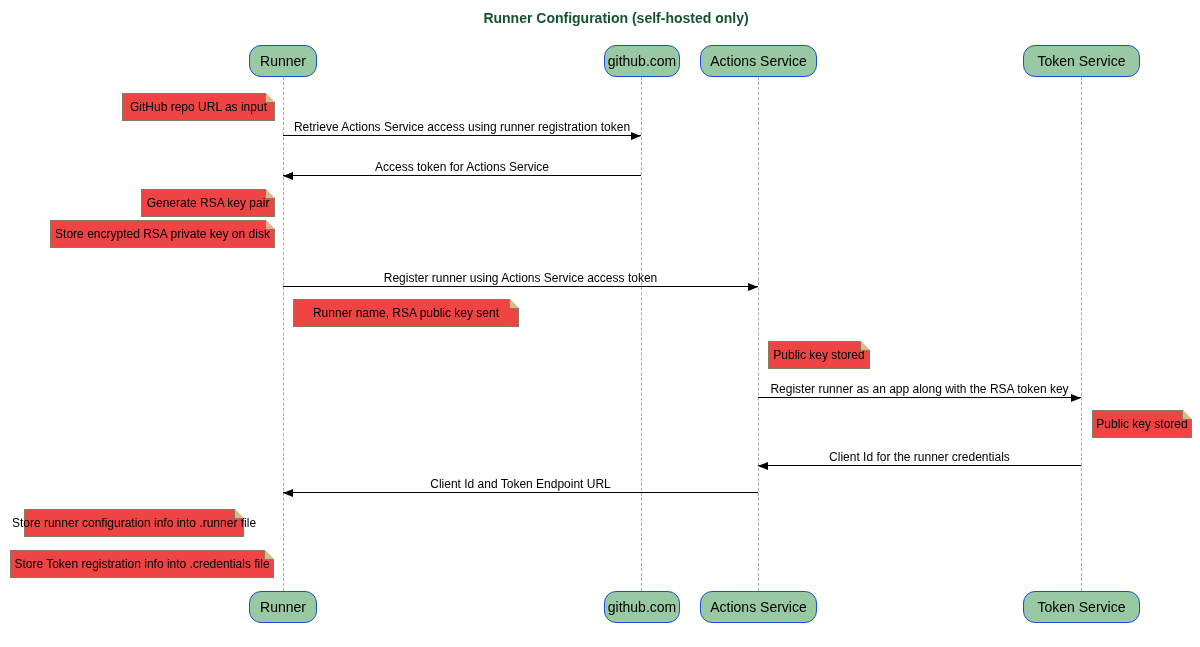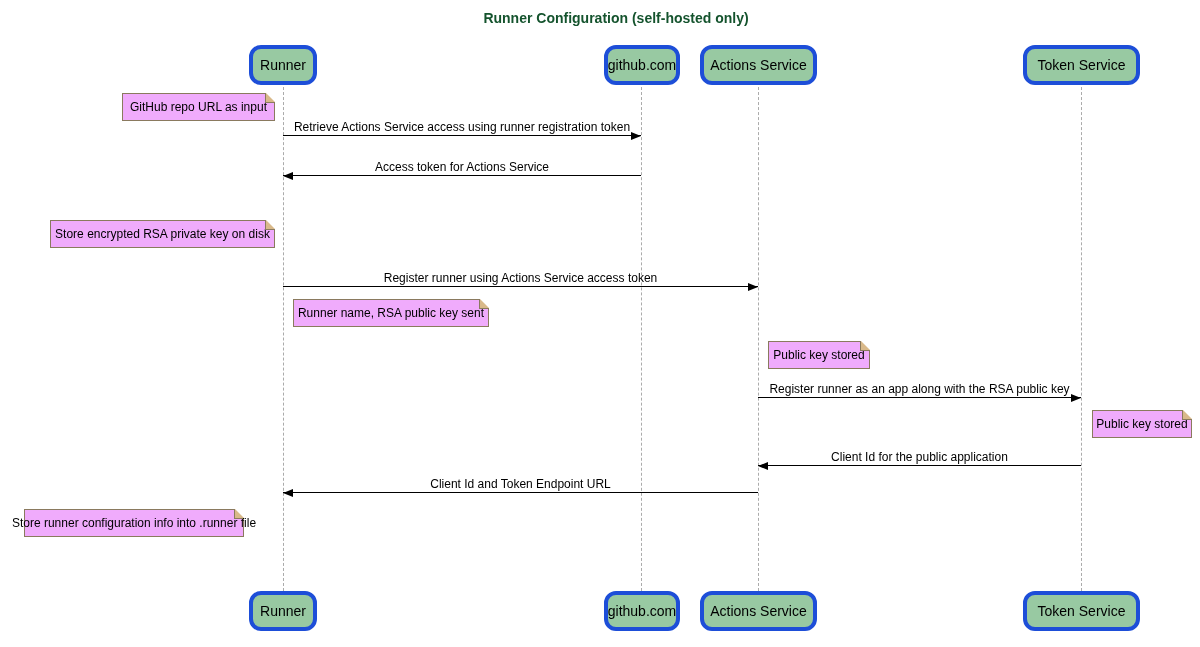--- a/index.html
+++ b/index.html
@@ -27,36 +27,36 @@
   }
   .lifeline {
     position: absolute;
     top: 77px;
     height: 514px;
     width: 0;
     border-left: 1px dashed #ababab;
   }
   .pbox {
     position: absolute;
-    height: 40px;
+    height: 32px;
     background: #98c9a2;
-    border: 4px solid #1d4ed8;
+    border: 1px solid #1d4ed8;
     border-radius: 12px;
     box-sizing: border-box;
     display: flex;
     align-items: center;
     justify-content: center;
     font-size: 14px;
     color: #000000;
     white-space: nowrap;
   }
   .note {
     position: absolute;
     height: 28px;
-    background: #f0abfc;
+    background: #ef4444;
     border: 1px solid #8a7a5e;
     box-sizing: border-box;
     display: flex;
     align-items: center;
     justify-content: center;
     font-size: 12px;
     color: #000000;
     white-space: nowrap;
     padding: 0 8px;
   }
@@ -121,52 +121,54 @@
   <div class="pbox" style="left:604px;top:45px;width:76px;">github.com</div>
   <div class="pbox" style="left:700px;top:45px;width:117px;">Actions Service</div>
   <div class="pbox" style="left:1023px;top:45px;width:117px;">Token Service</div>
 
   <div class="pbox" style="left:249px;top:591px;width:68px;">Runner</div>
   <div class="pbox" style="left:604px;top:591px;width:76px;">github.com</div>
   <div class="pbox" style="left:700px;top:591px;width:117px;">Actions Service</div>
   <div class="pbox" style="left:1023px;top:591px;width:117px;">Token Service</div>
 
   <div class="note" style="left:122px;top:93px;width:153px;">GitHub repo URL as input</div>
+  <div class="note" style="left:141px;top:189px;width:134px;">Generate RSA key pair</div>
   <div class="note" style="left:50px;top:220px;width:225px;">Store encrypted RSA private key on disk</div>
-  <div class="note" style="left:293px;top:299px;width:196px;">Runner name, RSA public key sent</div>
+  <div class="note" style="left:293px;top:299px;width:226px;">Runner name, RSA public key sent</div>
   <div class="note" style="left:768px;top:341px;width:102px;">Public key stored</div>
   <div class="note" style="left:1092px;top:410px;width:100px;">Public key stored</div>
   <div class="note" style="left:24px;top:509px;width:220px;">Store runner configuration info into .runner file</div>
+  <div class="note" style="left:10px;top:550px;width:264px;">Store Token registration info into .credentials file</div>
 
   <div class="msg" style="left:283px;top:120px;width:358px;">
     <div class="msg-label">Retrieve Actions Service access using runner registration token</div>
     <div class="msg-line"></div>
     <div class="ah right"></div>
   </div>
 
   <div class="msg" style="left:283px;top:271px;width:475px;">
     <div class="msg-label">Register runner using Actions Service access token</div>
     <div class="msg-line"></div>
     <div class="ah right"></div>
   </div>
 
   <div class="msg" style="left:283px;top:160px;width:358px;">
     <div class="msg-label">Access token for Actions Service</div>
     <div class="msg-line"></div>
     <div class="ah left"></div>
   </div>
 
   <div class="msg" style="left:758px;top:382px;width:323px;">
-    <div class="msg-label">Register runner as an app along with the RSA public key</div>
+    <div class="msg-label">Register runner as an app along with the RSA token key</div>
     <div class="msg-line"></div>
     <div class="ah right"></div>
   </div>
 
   <div class="msg" style="left:758px;top:450px;width:323px;">
-    <div class="msg-label">Client Id for the public application</div>
+    <div class="msg-label">Client Id for the runner credentials</div>
     <div class="msg-line"></div>
     <div class="ah left"></div>
   </div>
 
   <div class="msg" style="left:283px;top:477px;width:475px;text-decoration:underline;">
     <div class="msg-label">Client Id and Token Endpoint URL</div>
     <div class="msg-line"></div>
     <div class="ah left"></div>
   </div>
 

